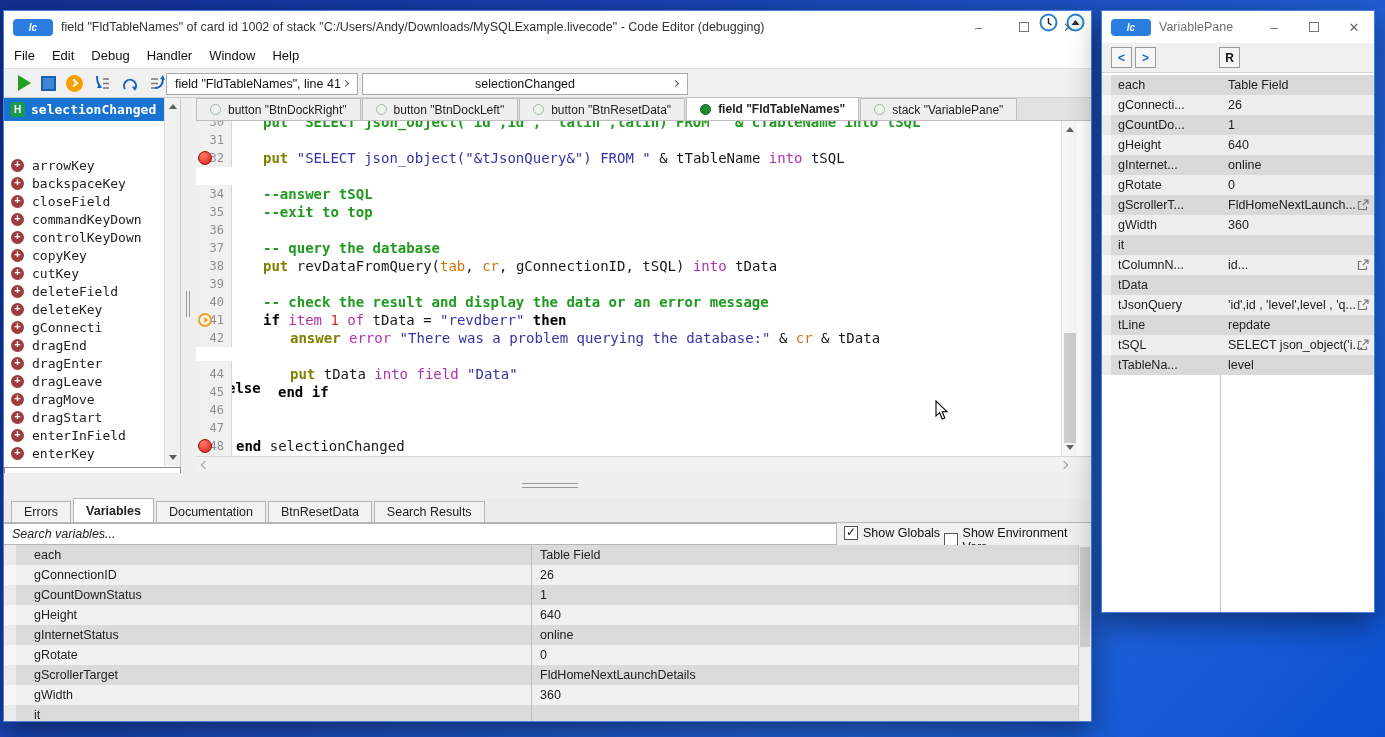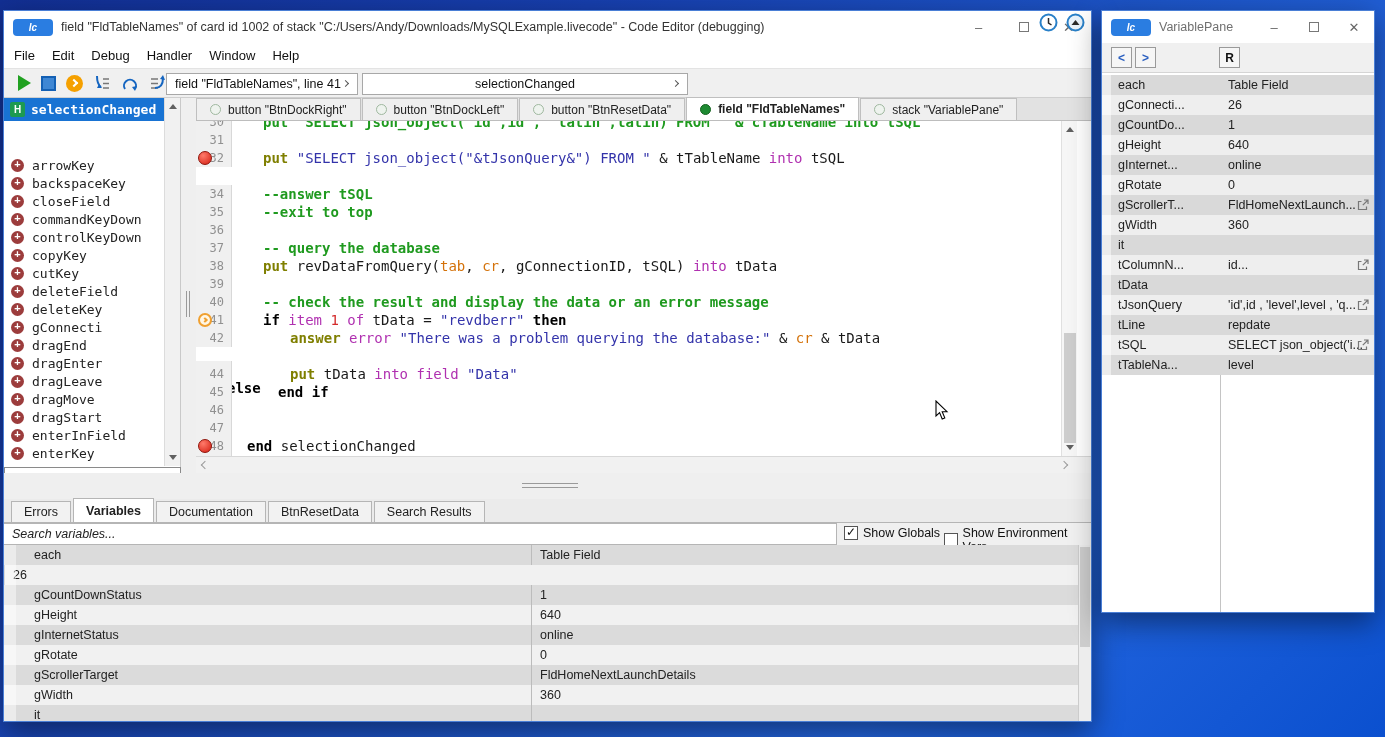--- a/index.html
+++ b/index.html
@@ -415,21 +415,21 @@
         <div class="crow" style="top: 280px;">
           <div class="cg">46</div>
           <div class="ct" style="padding-left: 4px;"></div>
         </div>
         <div class="crow" style="top: 298px;">
           <div class="cg">47</div>
           <div class="ct" style="padding-left: 4px;"></div>
         </div>
         <div class="crow" style="top: 316px;">
           <div class="cg">48<span class="bp-dot"></span></div>
-          <div class="ct" style="padding-left: 15px;"><span class="s-kw">end </span><span class="s-plain">selectionChanged</span></div>
+          <div class="ct" style="padding-left: 4px;"><span class="s-kw">end </span><span class="s-plain">selectionChanged</span></div>
         </div>
         <div class="crow" style="top: 334px;">
           <div class="cg">49</div>
           <div class="ct" style="padding-left: 4px;"></div>
         </div>
       </div>
 
     <div class="code-vscroll">
       <span class="arr up" style="left:4px;"></span>
       <span class="vthumb" style="top:212px; height:110px;"></span>
@@ -463,20 +463,21 @@
         <span>Show Environment Vars</span>
       </span>
     </div>
 
     <div class="var-table">
         <div class="vrow dark">
           <span class="name">each</span>
           <span class="val">Table Field</span>
         </div>
         <div class="vrow light">
+          <span class="name">gConnectionID</span>
           <span class="val">26</span>
         </div>
         <div class="vrow dark">
           <span class="name">gCountDownStatus</span>
           <span class="val">1</span>
         </div>
         <div class="vrow light">
           <span class="name">gHeight</span>
           <span class="val">640</span>
         </div>

